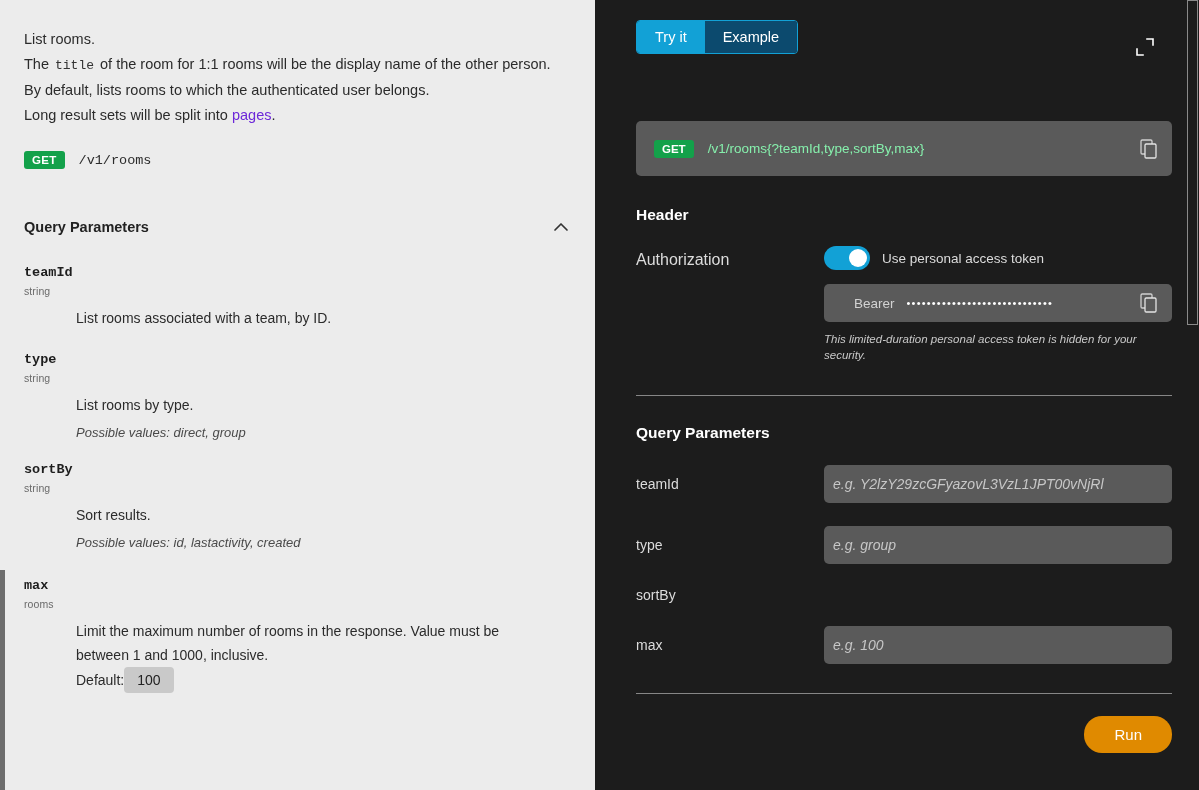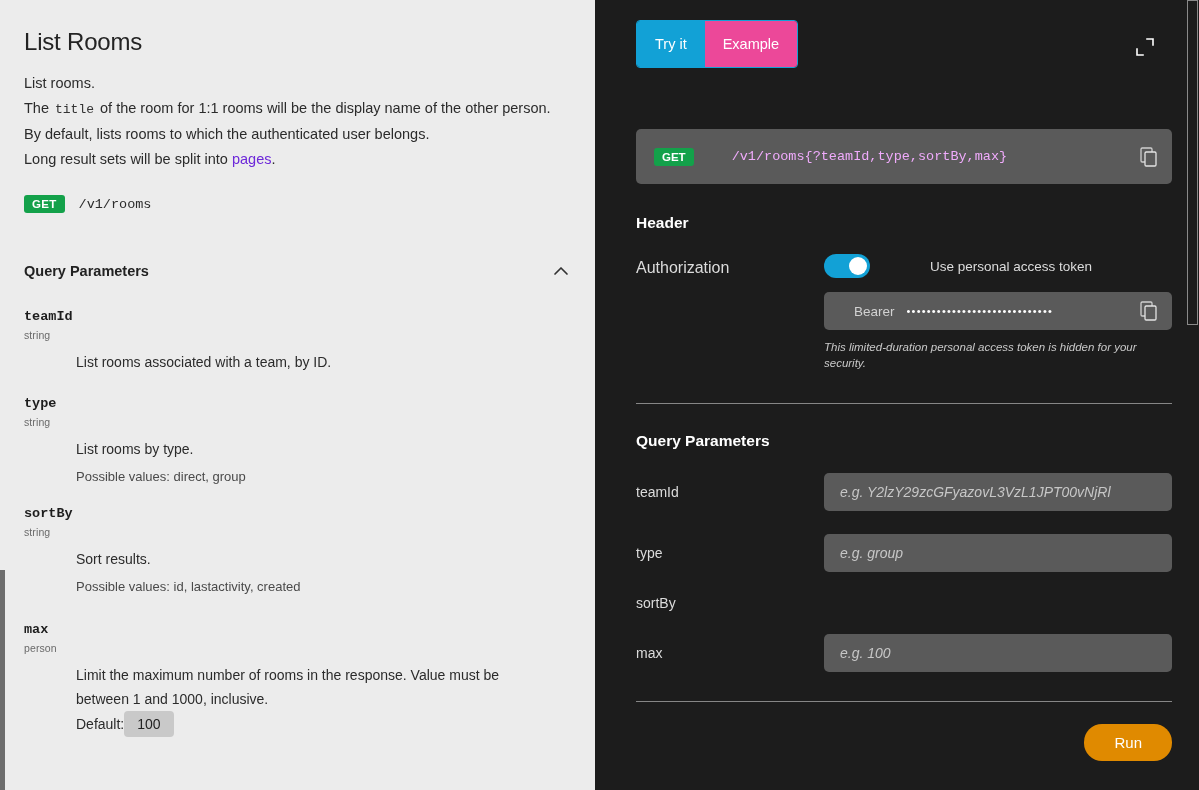--- a/index.html
+++ b/index.html
@@ -66,21 +66,21 @@
   .param-name {
     font-family: "Liberation Mono", "DejaVu Sans Mono", monospace;
     font-size: 13.5px; font-weight: 700; color: #1d1d1d;
   }
   .param-type {
     font-size: 10.5px; color: #6a6a6a; margin-top: 5px; letter-spacing: 0.1px;
   }
   .param-body { margin-left: 52px; margin-top: 9px; }
   .param-desc { font-size: 14px; color: #2b2b2b; line-height: 24px; }
   .param-values {
-    font-size: 13px; color: #4a4a4a; margin-top: 8px;
+    font-size: 13px; color: #4a4a4a; font-style: italic; margin-top: 8px;
   }
   .param-default {
     display: flex; align-items: center; margin-top: 0;
     font-size: 14px; color: #2b2b2b;
   }
   .default-chip {
     background: #c9c9c9; color: #222; border-radius: 4px;
     padding: 5px 13px; font-size: 14px;
   }
 
@@ -95,65 +95,65 @@
   }
   .try-scrollbar-thumb {
     position: absolute; right: 1px; top: 0px; width: 11px; height: 325px;
     background: #1c1c1c; border: 1px solid #8a8a8a;
   }
   .try-inner { padding: 20px 27px 0 41px; position: relative; }
 
   .topbar { display: flex; align-items: flex-start; justify-content: space-between; }
   .tabs {
     display: flex; border: 1px solid #12a1d6; border-radius: 4px;
-    overflow: hidden; height: 48px;
+    overflow: hidden; height: 34px;
   }
   .tab {
     display: flex; align-items: center; justify-content: center;
     padding: 0 18px; font-size: 14.5px; color: #ffffff;
-    background: #ec4899; cursor: pointer; height: 100%;
+    background: #0c4a6e; cursor: pointer; height: 100%;
   }
   .tab.active { background: #12a1d6; }
   .expand-btn {
     width: 26px; height: 26px; margin-top: 14px; margin-right: 14px;
     cursor: pointer;
   }
 
   .url-bar {
     margin-top: 61px; height: 55px; background: #5a5a5a; border-radius: 5px;
     display: flex; align-items: center; padding: 0 14px 0 18px;
   }
   .url-verb {
     background: #13a14a; color: #fff; font-size: 11.5px; font-weight: 700;
     padding: 3px 8px; border-radius: 3px; margin-right: 14px;
   }
   .url-text {
     flex: 1;
-    font-family: Liberation Mono, monospace;
-    font-size: 13.5px; color: #f0abfc; margin-left: 24px;
+    font-family: Liberation Sans, sans-serif;
+    font-size: 13.5px; color: #86efac;
   }
   .copy-icon { width: 18px; height: 20px; cursor: pointer; }
 
   .try-section-title {
     font-size: 15.5px; font-weight: 700; color: #fff; margin-top: 30px;
   }
 
   .auth-row { display: flex; margin-top: 22px; }
   .auth-label { width: 188px; font-size: 16px; color: #dcdcdc; padding-top: 5px; }
   .auth-right { flex: 1; }
   .toggle-row { display: flex; align-items: center; gap: 12px; }
   .toggle {
     width: 46px; height: 24px; border-radius: 12px; background: #12a1d6;
     position: relative; cursor: pointer; flex: none;
   }
   .toggle .knob {
     position: absolute; top: 3px; left: 25px; width: 18px; height: 18px;
     border-radius: 50%; background: #fff;
   }
-  .toggle-label { font-size: 13.5px; color: #dcdcdc; margin-left: 48px; }
+  .toggle-label { font-size: 13.5px; color: #dcdcdc; }
 
   .bearer-box {
     margin-top: 14px; height: 38px; background: #5a5a5a; border-radius: 5px;
     display: flex; align-items: center; padding: 0 14px 0 30px;
   }
   .bearer-word { font-size: 13.5px; color: #d2d2d2; margin-right: 12px; }
   .bearer-dots {
     flex: 1; font-size: 11px; color: #ffffff; letter-spacing: 1.2px;
     overflow: hidden; white-space: nowrap;
   }
@@ -163,21 +163,21 @@
   }
 
   .divider { height: 1px; background: #868686; margin-top: 32px; }
 
   .qp-title { font-size: 15.5px; font-weight: 700; color: #fff; margin-top: 28px; }
 
   .qp-row { display: flex; align-items: center; margin-top: 23px; }
   .qp-label { width: 188px; font-size: 14px; color: #dcdcdc; }
   .qp-input {
     flex: 1; height: 38px; background: #5a5a5a; border: none; border-radius: 5px;
-    color: #fff; font-size: 14px; padding: 0 16px;
+    color: #fff; font-size: 14px; padding: 0 9px;
     font-family: "Liberation Sans", sans-serif;
   }
   .qp-input::placeholder { color: #c7c7c7; font-style: italic; opacity: 1; }
 
   .divider2 { height: 1px; background: #868686; margin-top: 29px; }
 
   .run-row { display: flex; justify-content: flex-end; margin-top: 22px; }
   .run-btn {
     background: #e08a00; color: #fff; border: none; border-radius: 18px;
     font-size: 15px; padding: 10px 30px; cursor: pointer;
@@ -189,21 +189,20 @@
 
 <div class="app">
 
   <div class="doc-panel">
 
     <div class="doc-scrollbar-track">
       <div class="doc-scrollbar-thumb"></div>
     </div>
 
     <div class="doc-inner">
-      <h1 class="doc-title">List Rooms</h1>
 
       <p class="doc-p">
         <span>List rooms.</span>
       </p>
 
       <p class="doc-p"><span>The </span><code class="inline">title</code><span> of the room for 1:1 rooms will be the display name of the other person.</span></p>
 
       <p class="doc-p">
         <span>By default, lists rooms to which the authenticated user belongs.</span>
       </p>
@@ -245,21 +244,21 @@
         <div class="param-name">sortBy</div>
         <div class="param-type">string</div>
         <div class="param-body">
           <div class="param-desc">Sort results.</div>
           <div class="param-values">Possible values: id, lastactivity, created</div>
         </div>
       </div>
 
       <div class="param-block" style="margin-top:28px">
         <div class="param-name">max</div>
-        <div class="param-type">person</div>
+        <div class="param-type">rooms</div>
         <div class="param-body">
           <div class="param-desc" style="max-width:450px">Limit the maximum number of rooms in the response. Value must be between 1 and 1000, inclusive.</div>
           <div class="param-default">
             <span>Default:</span>
             <span class="default-chip">100</span>
           </div>
         </div>
       </div>
     </div>
   </div>

